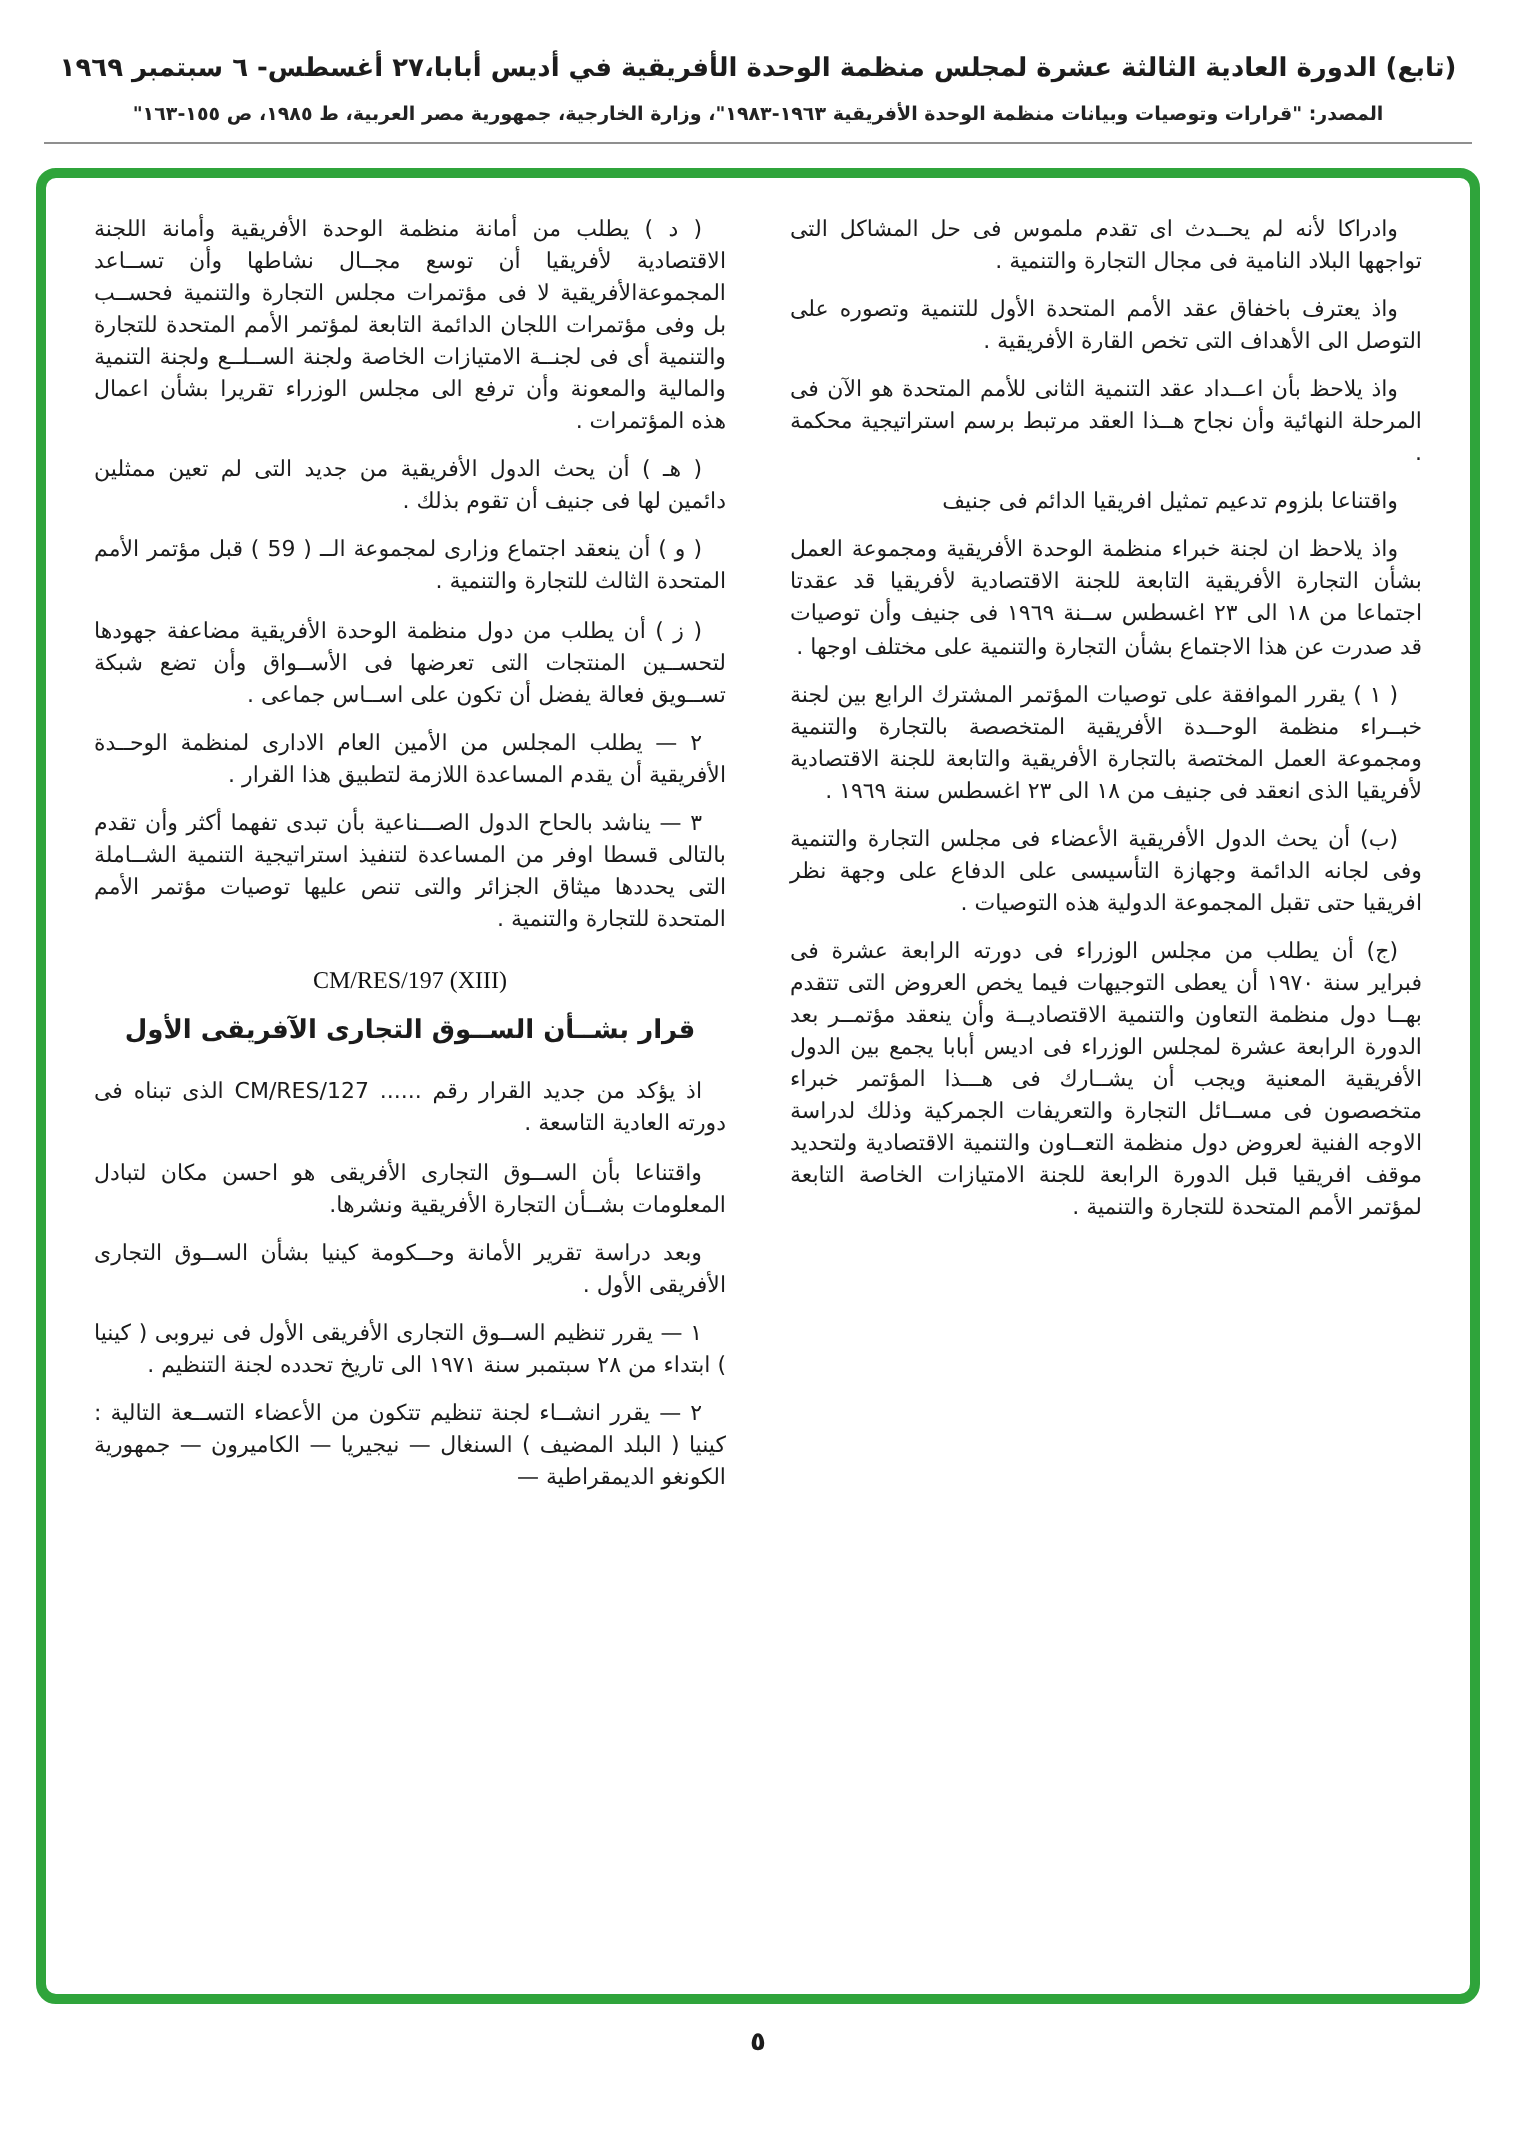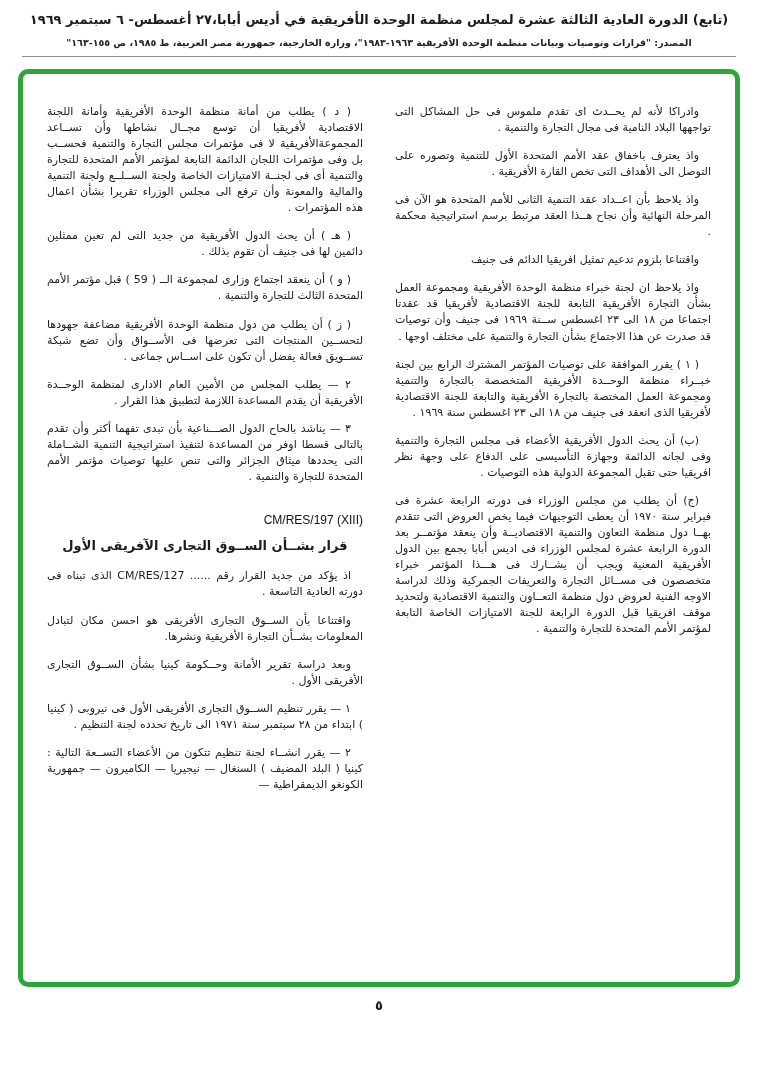--- a/index.html
+++ b/index.html
@@ -6,21 +6,21 @@
   html, body { background: #ffffff; }
   body {
     width: 758px;
     min-height: 1078px;
     margin: 0 auto;
     font-family: "DejaVu Sans", sans-serif;
     color: #1c1c1c;
     position: relative;
   }
   .doc-header {
-    padding: 12px 22px 0;
+    padding: 27px 22px 0;
     text-align: center;
   }
   .doc-title {
     direction: rtl;
     font-size: 13px;
     font-weight: bold;
     letter-spacing: 0.2px;
   }
   .doc-source {
     direction: rtl;
@@ -45,30 +45,30 @@
     gap: 32px;
   }
   .column {
     flex: 1 1 0;
     direction: rtl;
     text-align: justify;
     font-size: 11px;
     line-height: 1.46;
   }
   .para {
-    margin: 12px 0 8px;
+    margin: 0 0 8px;
     text-indent: 12px;
   }
   .res-ref {
     direction: ltr;
-    text-align: right;
+    text-align: center;
     text-indent: 0;
     font-size: 12px;
-    font-family: Liberation Sans, sans-serif;
-    margin: 27px 0 8px;
+    font-family: Liberation Serif, serif;
+    margin: 14px 0 8px;
     color: #111;
   }
   .res-heading {
     font-size: 13px;
     font-weight: bold;
     text-align: center;
     text-indent: 0;
     margin: 4px 0 12px;
   }
   .page-footer {

